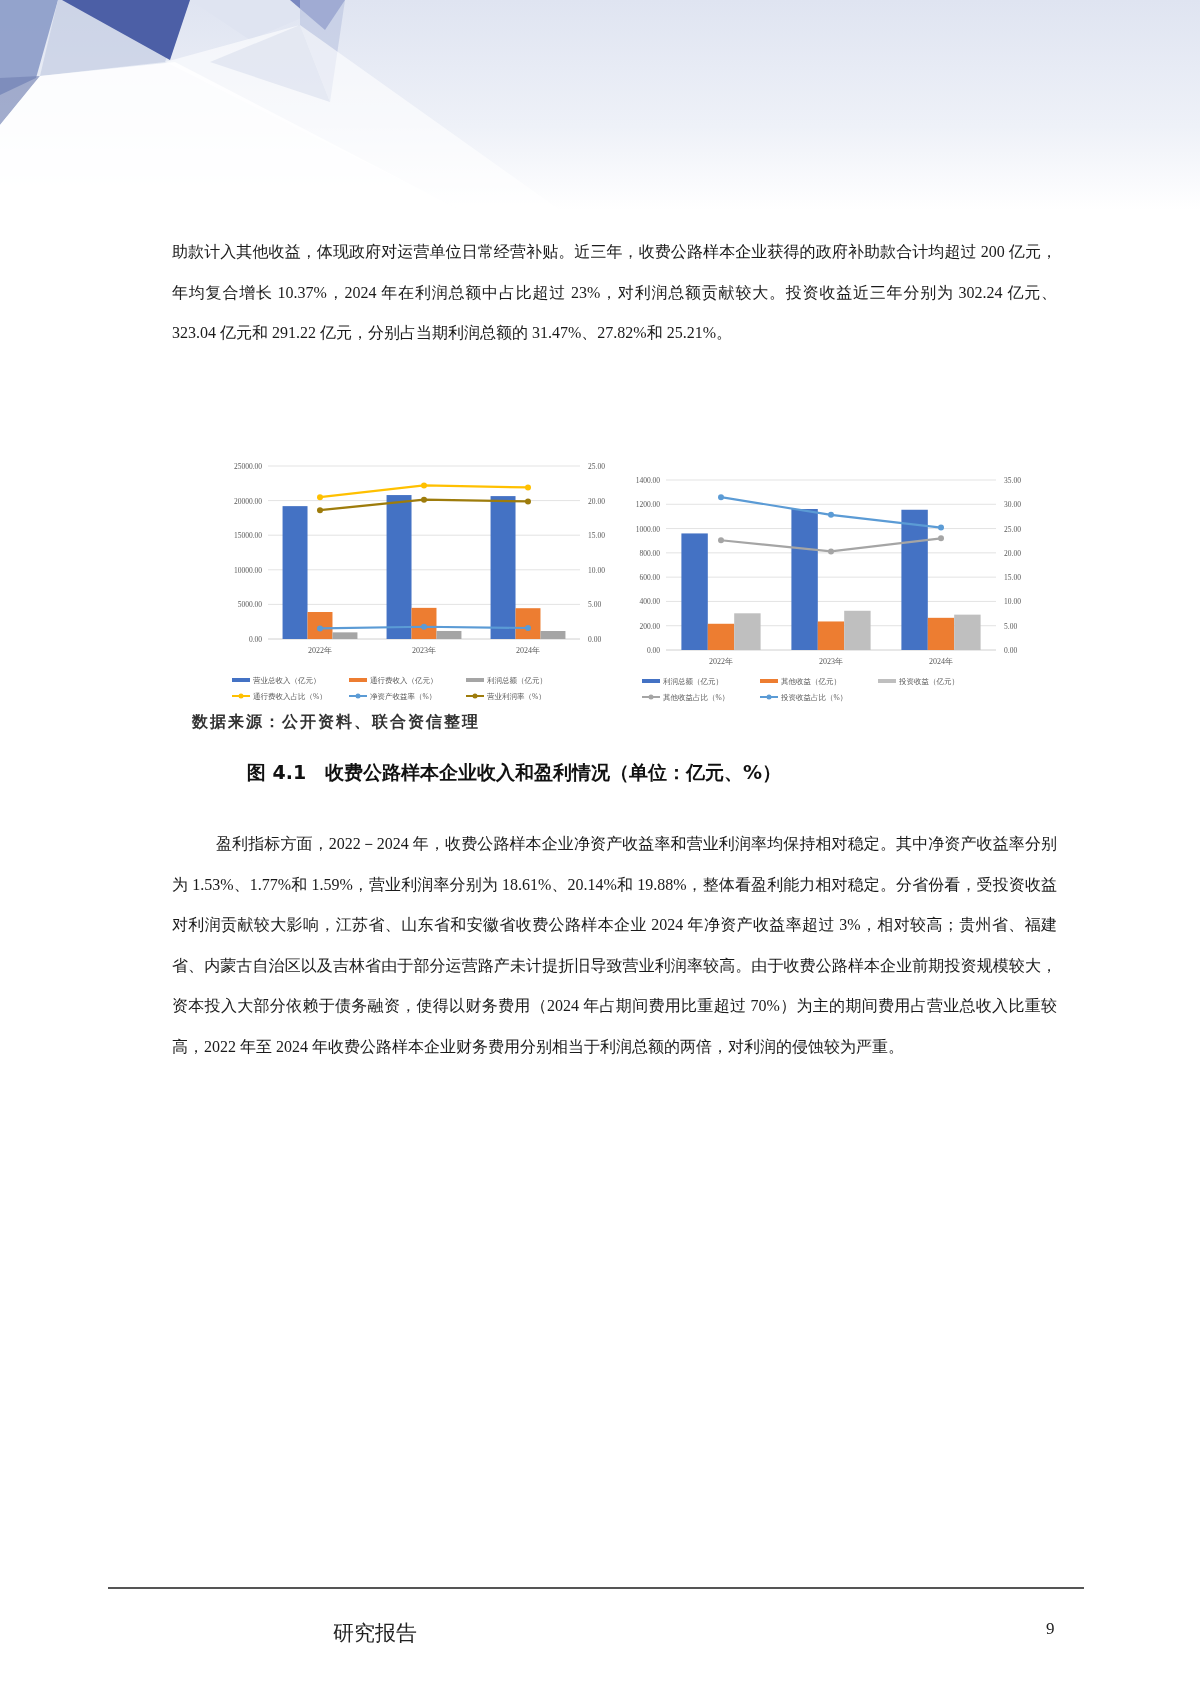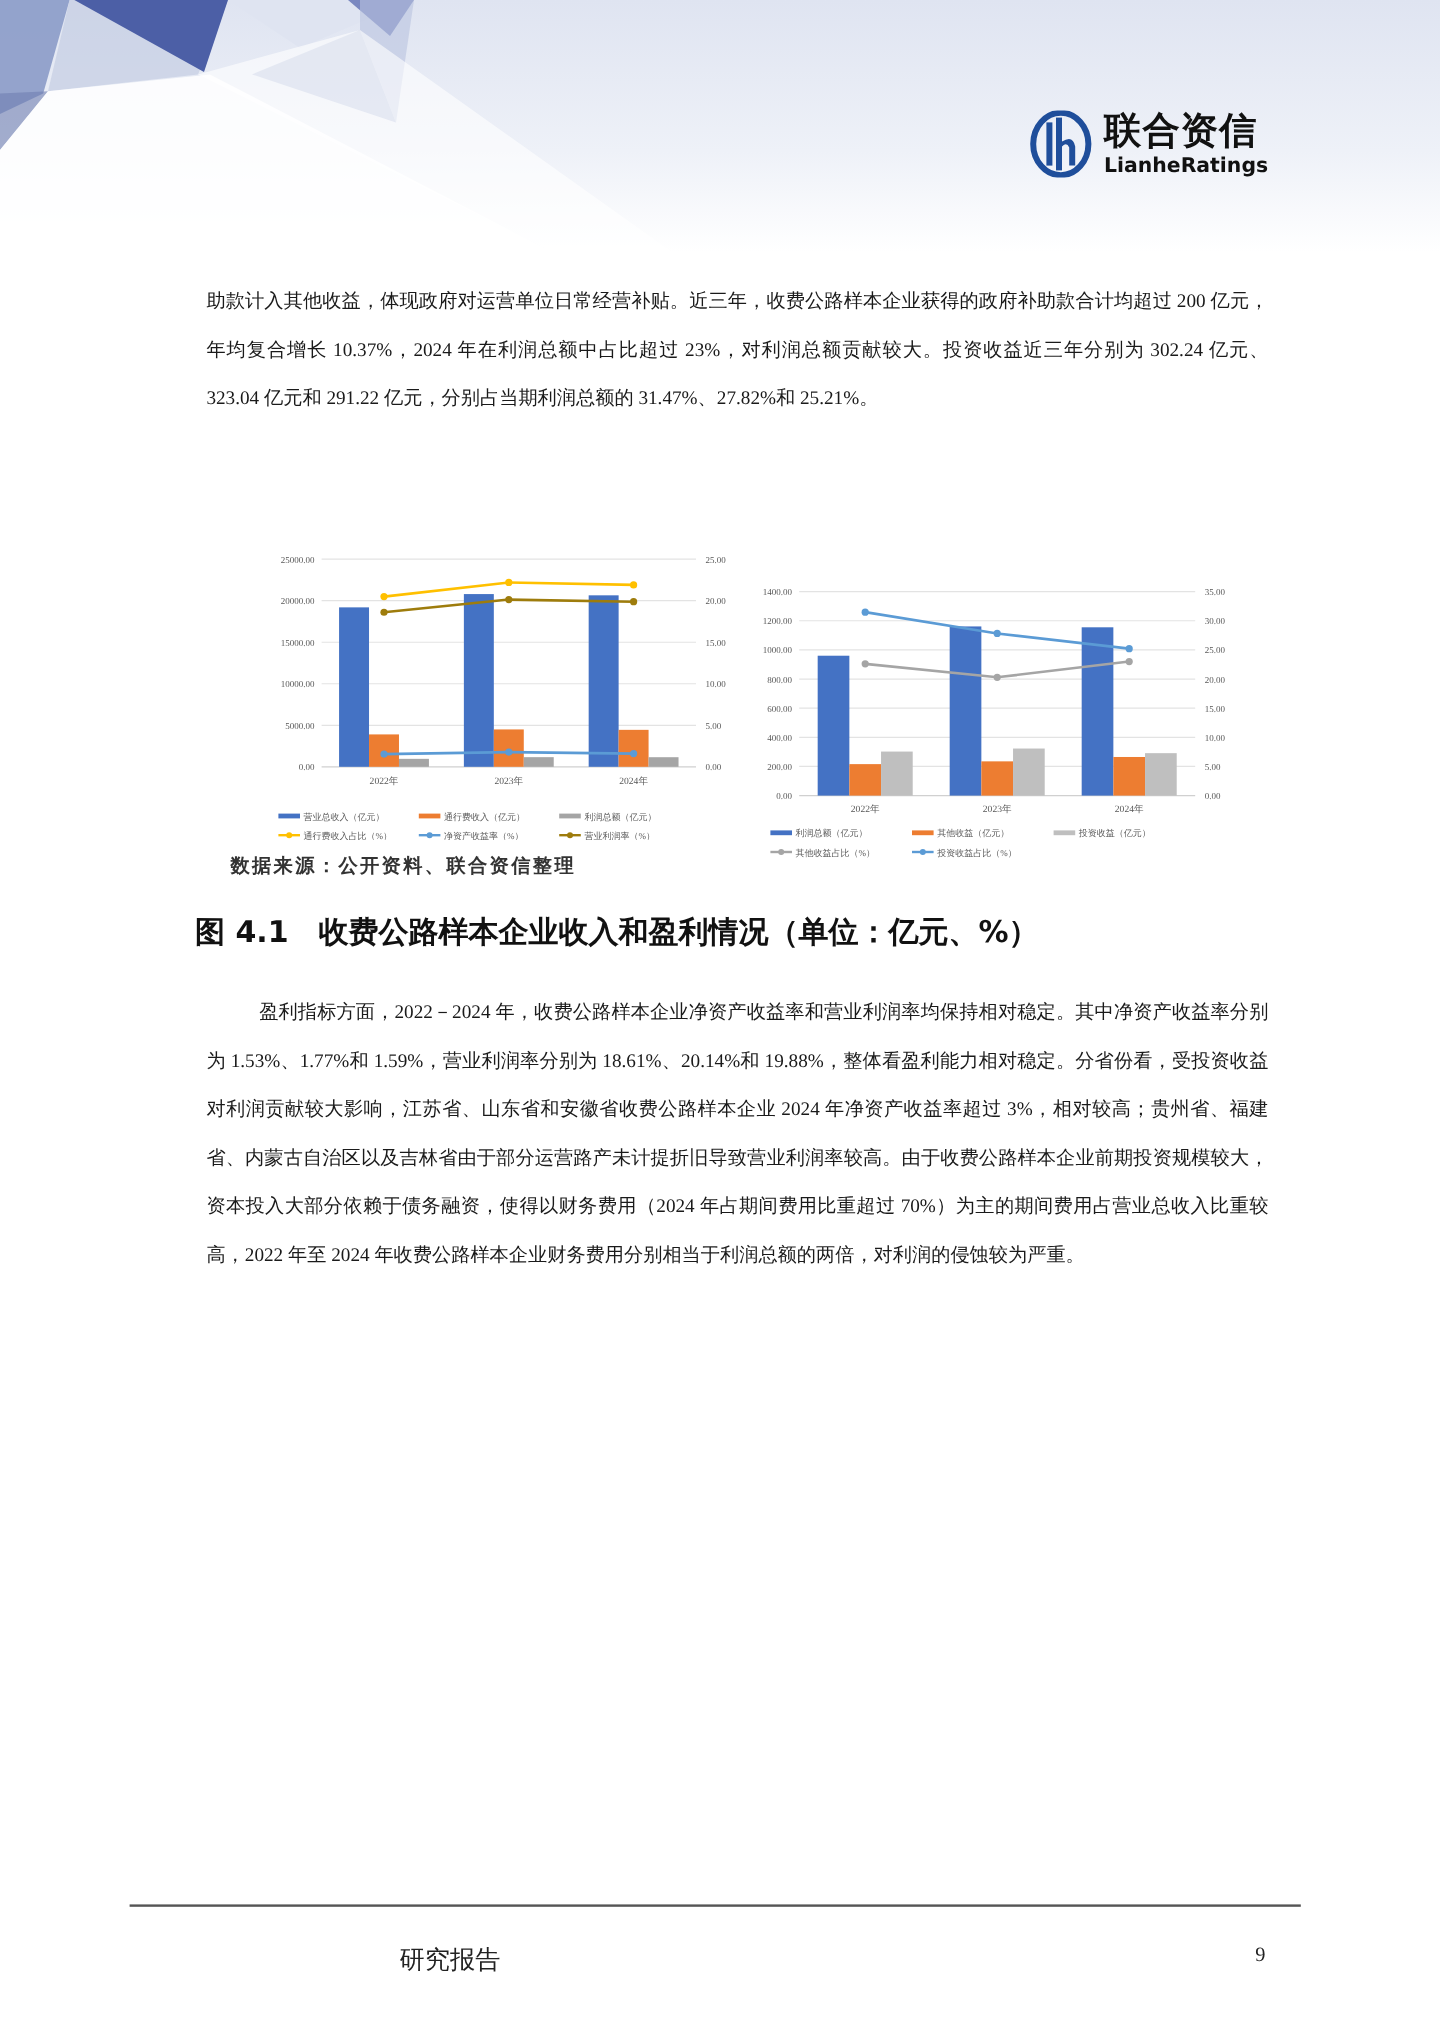--- a/index.html
+++ b/index.html
@@ -15,21 +15,21 @@
   .logo-en { position:absolute; left:62px; top:36px; font-family:"DejaVu Sans", sans-serif; font-weight:bold;
              font-size:17px; color:#111; line-height:20px; }
   .para { position:absolute; left:172px; width:885px; font-size:16px; line-height:40.5px; text-align:justify;
           text-justify:inter-character; margin:0; }
   .para.p1 { top:232px; }
   .para.p2 { top:824px; text-indent:44px; }
   .chart { position:absolute; }
   .chart svg text { font-family:"Liberation Serif", serif; fill:#595959; }
   .source { position:absolute; left:192px; top:712px; font-size:16px; font-weight:bold; color:#333;
             font-family:"DejaVu Serif", serif; letter-spacing:2px; }
-  .caption { position:absolute; left:0; width:1028px; top:760px; text-align:center; font-size:25px; font-weight:bold;
+  .caption { position:absolute; left:0; width:1028px; top:760px; text-align:center; font-size:19px; font-weight:bold;
              font-family:"DejaVu Sans", sans-serif; color:#111; }
   .footer-line { position:absolute; left:108px; top:1587px; width:976px; height:2px; background:#555; }
   .footer-site { position:absolute; left:172px; top:1701px; font-size:17px; color:#222; }
   .footer-label { position:absolute; left:333px; top:1619px; font-size:21px; color:#222; font-family:"DejaVu Serif", serif; }
   .footer-page { position:absolute; left:1046px; top:1619px; font-size:17px; color:#222; }
 </style>
 </head>
 <body>
 
 <div class="header-bg">
@@ -40,30 +40,20 @@
     <polygon points="60,0 190,0 165,62" fill="#ffffff" opacity="0.0"></polygon>
     <polygon points="62,0 190,0 170,60" fill="#4c5fa6"></polygon>
     <polygon points="190,0 290,0 320,10 250,40" fill="#dfe4f1"></polygon>
     <polygon points="290,0 345,0 325,30" fill="#6071b4" opacity="0.8"></polygon>
     <polygon points="210,62 300,25 330,102" fill="#aeb9d8" opacity="0.75"></polygon>
     <polygon points="300,0 345,0 330,102 300,25" fill="#b9c3df" opacity="0.6"></polygon>
     <polygon points="0,95 36,78 62,0 160,0 20,170" fill="#ffffff" opacity="0.0"></polygon>
     <polygon points="40,76 175,62 460,210 0,210 0,125" fill="#ffffff" opacity="0.85"></polygon>
     <polygon points="165,62 300,25 560,210 460,210" fill="#ffffff" opacity="0.6"></polygon>
   </svg>
-  <div class="logo">
-    <svg class="logo-mark" viewBox="0 0 52 56">
-      <ellipse cx="26" cy="28" rx="23" ry="26" fill="none" stroke="#1f4e9b" stroke-width="5"></ellipse>
-      <rect x="14" y="10" width="5" height="36" fill="#1f4e9b"></rect>
-      <rect x="22" y="6" width="5" height="44" fill="#1f4e9b"></rect>
-      <path d="M27 26 Q36 20 38 30 L38 46 L33 46 L33 31 Q31 26 27 30 Z" fill="#1f4e9b"></path>
-    </svg>
-    <div class="logo-cn">联合资信</div>
-    <div class="logo-en">LianheRatings</div>
-  </div>
 </div>
 
 <p class="para p1">助款计入其他收益，体现政府对运营单位日常经营补贴。近三年，收费公路样本企业获得的政府补助款合计均超过 200 亿元，年均复合增长 10.37%，2024 年在利润总额中占比超过 23%，对利润总额贡献较大。投资收益近三年分别为 302.24 亿元、323.04 亿元和 291.22 亿元，分别占当期利润总额的 31.47%、27.82%和 25.21%。</p>
 
 <div class="chart" style="left:210px; top:455px; width:395px; height:245px;">
   <svg id="chart1" width="395" height="245" viewBox="0 0 395 245">
       <line x1="58" x2="370" y1="11" y2="11" stroke="#e3e3e3" stroke-width="1"></line>
       <text x="52" y="14" font-size="7.5" text-anchor="end">25000.00</text>
       <text x="378" y="14" font-size="7.5" text-anchor="start">25.00</text>
       <line x1="58" x2="370" y1="45.6" y2="45.6" stroke="#e3e3e3" stroke-width="1"></line>
@@ -116,21 +106,21 @@
       <text x="43" y="244" font-size="7.5">通行费收入占比（%）</text>
       <line x1="139" x2="157" y1="241" y2="241" stroke="#5b9bd5" stroke-width="2"></line>
       <circle cx="148" cy="241" r="2.5" fill="#5b9bd5"></circle>
       <text x="160" y="244" font-size="7.5">净资产收益率（%）</text>
       <line x1="256" x2="274" y1="241" y2="241" stroke="#9e7c0c" stroke-width="2"></line>
       <circle cx="265" cy="241" r="2.5" fill="#9e7c0c"></circle>
       <text x="277" y="244" font-size="7.5">营业利润率（%）</text>
     </svg>
 </div>
 
-<div class="chart" style="left:605px; top:480px; width:430px; height:245px;">
+<div class="chart" style="left:605px; top:467px; width:430px; height:245px;">
   <svg id="chart2" width="430" height="245" viewBox="0 0 430 245">
       <line x1="61" x2="391" y1="13" y2="13" stroke="#e3e3e3" stroke-width="1"></line>
       <text x="55" y="16" font-size="7.5" text-anchor="end">1400.00</text>
       <text x="399" y="16" font-size="7.5" text-anchor="start">35.00</text>
       <line x1="61" x2="391" y1="37.285714285714285" y2="37.285714285714285" stroke="#e3e3e3" stroke-width="1"></line>
       <text x="55" y="40.285714285714285" font-size="7.5" text-anchor="end">1200.00</text>
       <text x="399" y="40.285714285714285" font-size="7.5" text-anchor="start">30.00</text>
       <line x1="61" x2="391" y1="61.57142857142857" y2="61.57142857142857" stroke="#e3e3e3" stroke-width="1"></line>
       <text x="55" y="64.57142857142857" font-size="7.5" text-anchor="end">1000.00</text>
       <text x="399" y="64.57142857142857" font-size="7.5" text-anchor="start">25.00</text>

